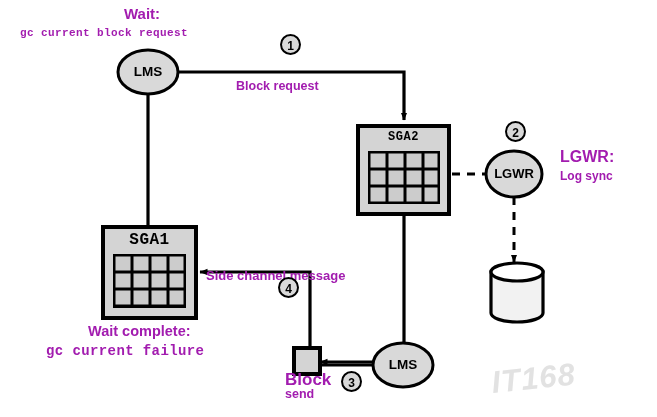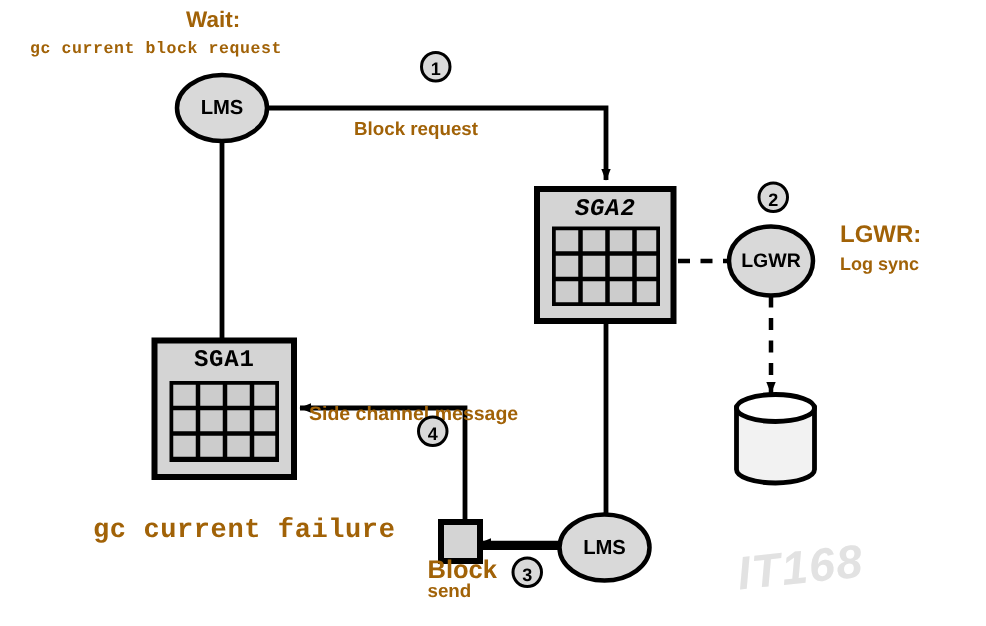--- a/index.html
+++ b/index.html
@@ -20,59 +20,59 @@
   #diagram-svg {
     position: absolute;
     left: 0;
     top: 0;
     width: 657px;
     height: 417px;
   }
   .txt {
     position: absolute;
     white-space: pre;
-    color: #a16207;
+    color: #a21caf;
     line-height: 1.12;
   }
   .sans-bold {
     font-family: "Liberation Sans", sans-serif;
     font-weight: bold;
   }
   .mono-bold {
     font-family: "Liberation Mono", monospace;
     font-weight: bold;
   }
   .label-wait-title { left: 124px; top: 6px;  font-size: 15px; }
   .label-wait-code  { left: 20px;  top: 27px; font-size: 11px; letter-spacing: 0.4px; }
   .label-block-req  { left: 224px; top: 79px; font-size: 12.5px; padding-left: 12px; }
   .label-lgwr-1     { left: 560px; top: 148px; font-size: 16px; }
   .label-lgwr-2     { left: 560px; top: 170px; font-size: 12px; }
   .label-side-chan  { left: 206px; top: 249px; font-size: 13px; margin-top: 20px; }
   .label-wc-title   { left: 88px;  top: 323px; font-size: 14.5px; }
-  .label-wc-code    { left: 62px;  top: 344px; font-size: 18px; letter-spacing: 0.4px; }
+  .label-wc-code    { left: 46px;  top: 344px; font-size: 14px; letter-spacing: 0.4px; }
   .label-block-1    { left: 285px; top: 370px; font-size: 17px; }
   .label-block-2    { left: 285px; top: 387px; font-size: 12.5px; }
 
   .node-text {
     position: absolute;
     text-align: center;
     white-space: pre;
     color: #000000;
     font-family: "Liberation Sans", sans-serif;
     font-weight: bold;
   }
   .node-lms-top  { left: 118px; top: 64px;  width: 60px; font-size: 13.5px; }
   .node-lms-bot  { left: 373px; top: 357px; width: 60px; font-size: 13.5px; }
   .node-lgwr     { left: 484px; top: 166px; width: 60px; font-size: 13px; }
   .node-sga1     { left: 103px; top: 231px; width: 93px; font-size: 16px;
                    font-family: "Liberation Mono", monospace; font-weight: bold;
                    letter-spacing: 0.5px; }
-  .node-sga2     { left: 358px; top: 130px; width: 91px; font-size: 16px;
+  .node-sga2     { left: 358px; top: 130px; width: 91px; font-size: 12px;
                    font-family: "Liberation Mono", monospace; font-weight: bold;
-                   letter-spacing: 0.5px; font-style: italic; }
+                   letter-spacing: 0.5px; }
 
   .badge {
     position: absolute;
     width: 21px;
     height: 21px;
     border-radius: 50%;
     border: 2px solid #000000;
     background: #d9d9d9;
     color: #000000;
     font-family: "Liberation Sans", sans-serif;
@@ -207,20 +207,21 @@
   <div class="txt sans-bold label-wait-title">Wait:</div>
   <div class="txt mono-bold label-wait-code">gc current block request</div>
 
   <div class="txt sans-bold label-block-req">Block request</div>
 
   <div class="txt sans-bold label-lgwr-1">LGWR:</div>
   <div class="txt sans-bold label-lgwr-2">Log sync</div>
 
   <div class="txt sans-bold label-side-chan">Side channel message</div>
 
+  <div class="txt sans-bold label-wc-title">Wait complete:</div>
   <div class="txt mono-bold label-wc-code">gc current failure</div>
 
   <div class="txt sans-bold label-block-1">Block</div>
   <div class="txt sans-bold label-block-2">send</div>
 
   <div class="node-text node-lms-top">LMS</div>
   <div class="node-text node-lms-bot">LMS</div>
   <div class="node-text node-lgwr">LGWR</div>
   <div class="node-text node-sga1">SGA1</div>
   <div class="node-text node-sga2">SGA2</div>

